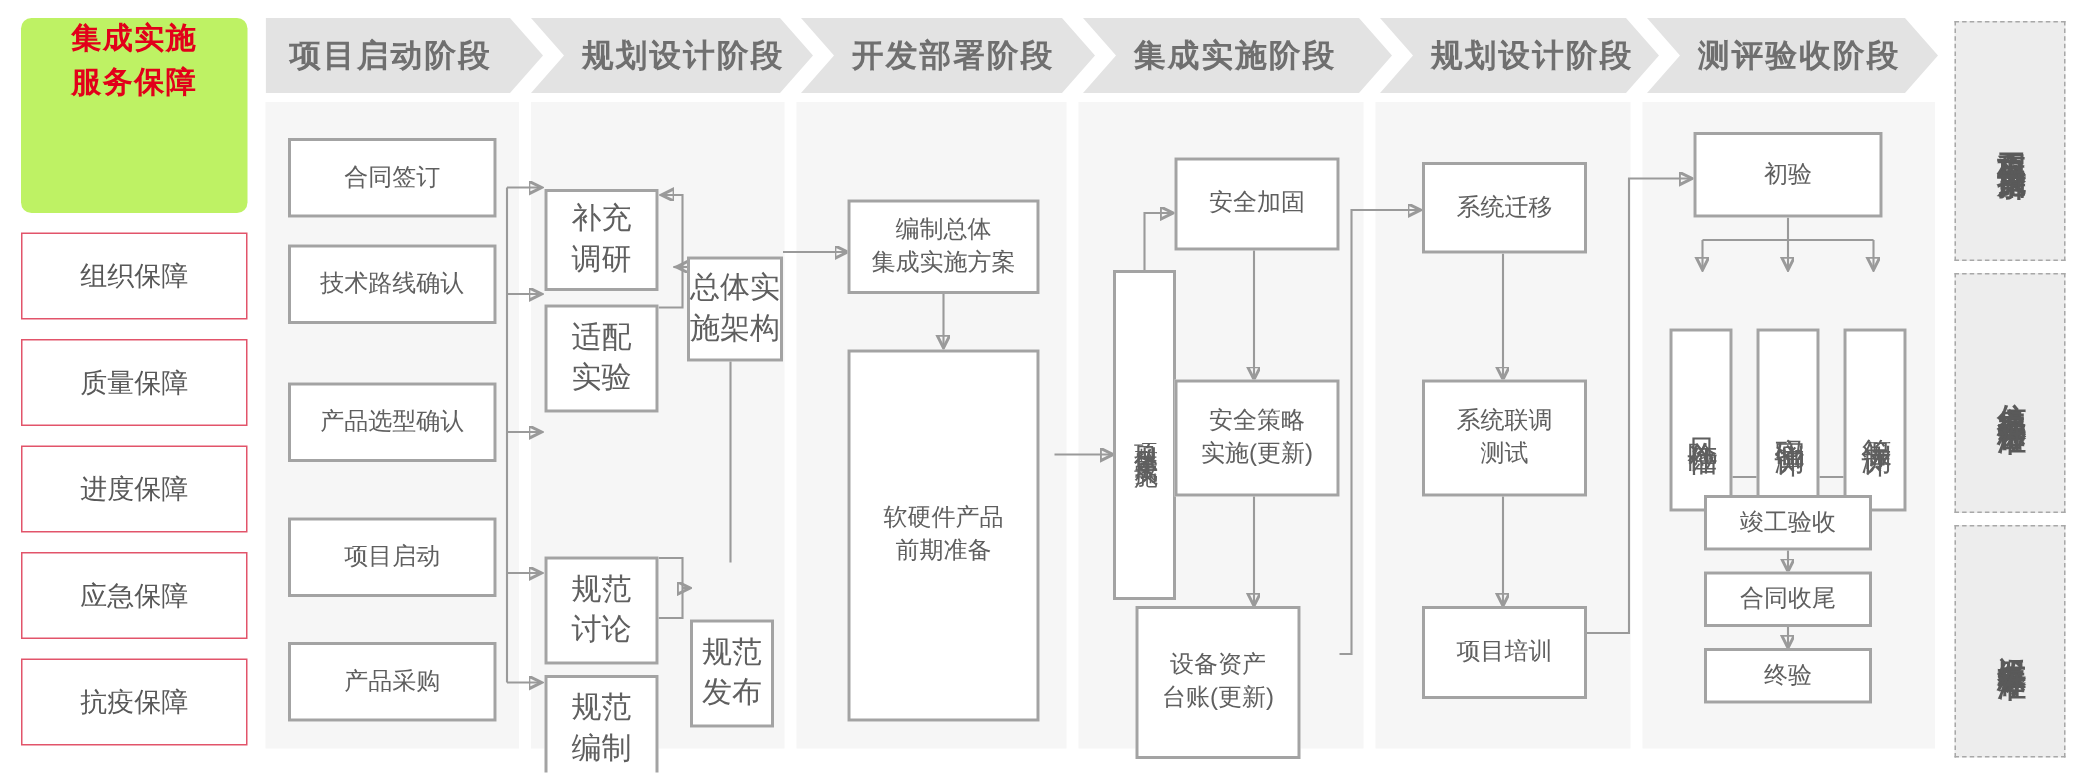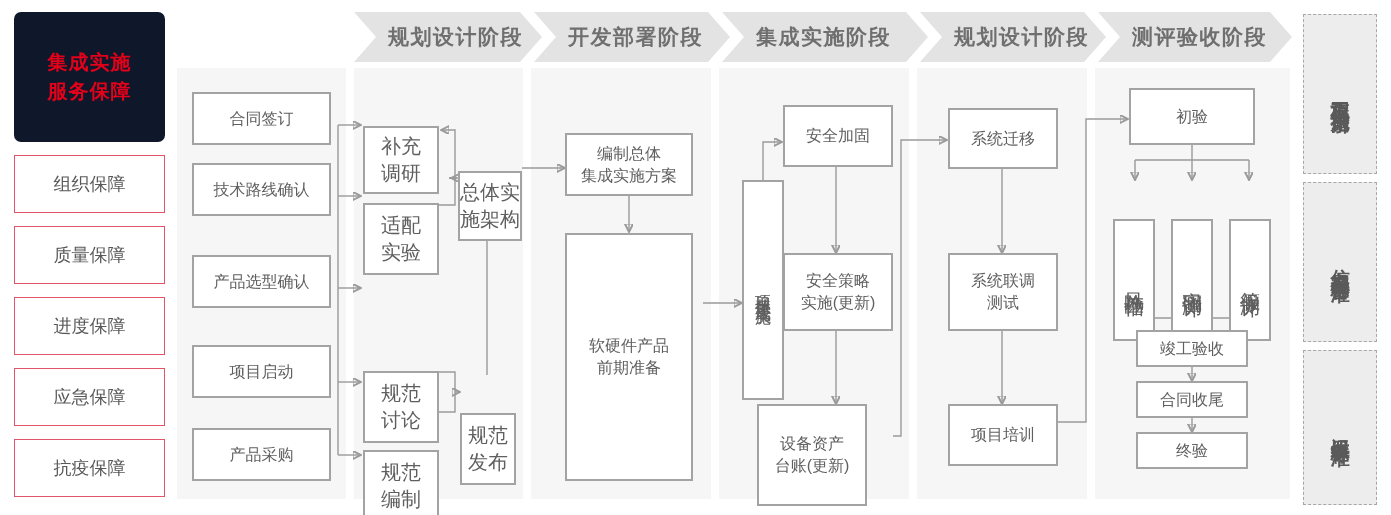--- a/index.html
+++ b/index.html
@@ -7,22 +7,22 @@
     font-family:"Liberation Sans","DejaVu Sans",sans-serif;
     width:1391px;height:515px;position:relative;overflow:hidden;
     color:#5a5a5a;
   }
   #stage{position:absolute;left:0;top:0;width:1391px;height:515px;}
   .abs{position:absolute;box-sizing:border-box;}
 
   
   .lead-card{
     left:14px;top:12px;width:151px;height:130px;
-    background:#0f172a;border-radius:7px;
-    display:flex;align-items:center;justify-content:center;
+    background:#bef264;border-radius:7px;
+    display:flex;justify-content:center;
     text-align:center;line-height:1.45;
     font-size:20px;font-weight:bold;color:#e2001a;letter-spacing:1px;
   }
   .guar-box{
     left:14px;width:151px;height:58px;
     background:#ffffff;border:1.6px solid #e2546a;
     display:flex;align-items:center;justify-content:center;
     font-size:18px;color:#585858;
   }
 
@@ -103,20 +103,23 @@
     <span>抗疫保障</span>
   </div>
 
   <div class="abs col-body" style="left:177px;width:169px"></div>
   <div class="abs col-body" style="left:354px;width:169px"></div>
   <div class="abs col-body" style="left:531px;width:180px"></div>
   <div class="abs col-body" style="left:719px;width:190px"></div>
   <div class="abs col-body" style="left:917px;width:170px"></div>
   <div class="abs col-body" style="left:1095px;width:195px"></div>
 
+  <div class="abs chev arrow" style="left:177px;width:185px">
+    <span>项目启动阶段</span>
+  </div>
   <div class="abs chev arrow-both" style="left:354px;width:188px">
     <span>规划设计阶段</span>
   </div>
   <div class="abs chev arrow-both" style="left:534px;width:196px">
     <span>开发部署阶段</span>
   </div>
   <div class="abs chev arrow-both" style="left:722px;width:206px">
     <span>集成实施阶段</span>
   </div>
   <div class="abs chev arrow-both" style="left:920px;width:186px">

